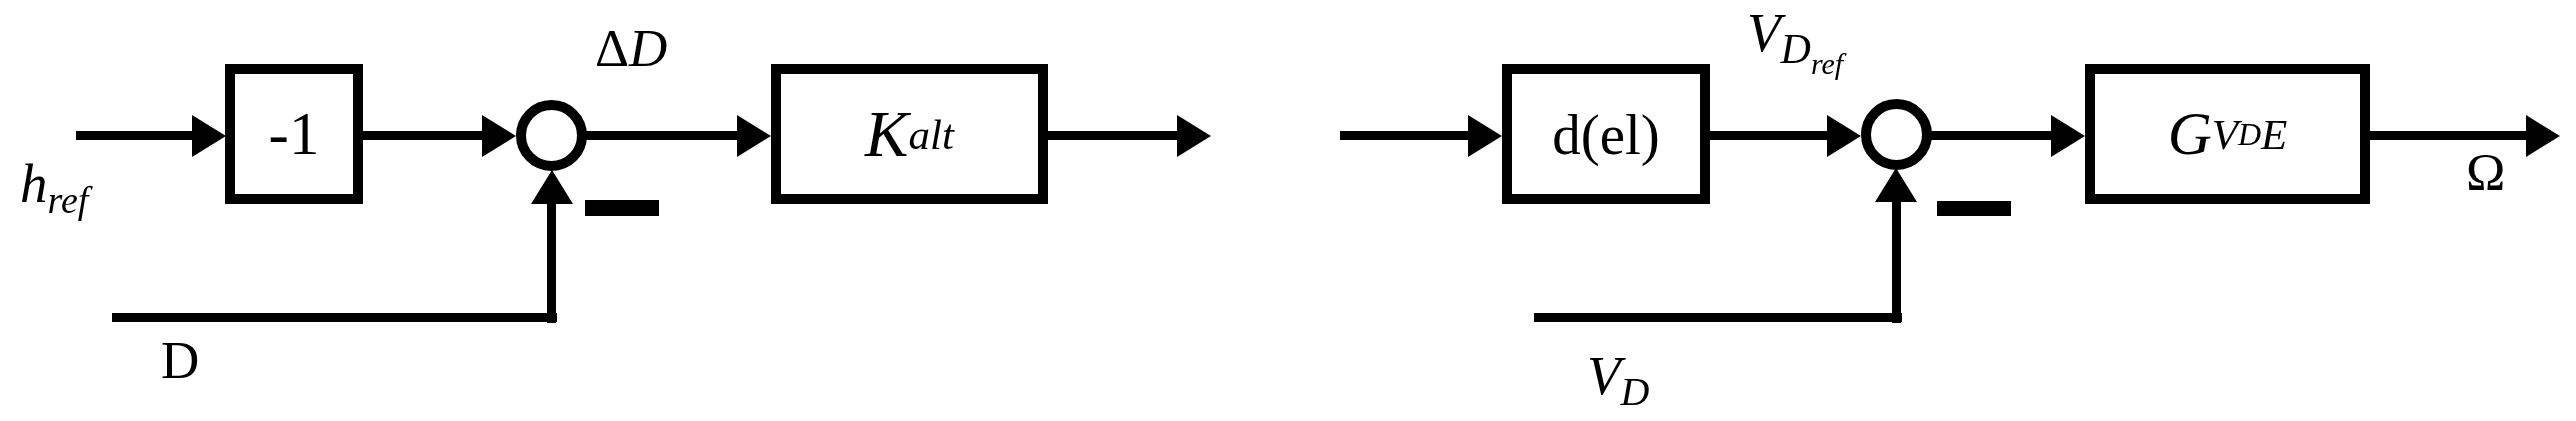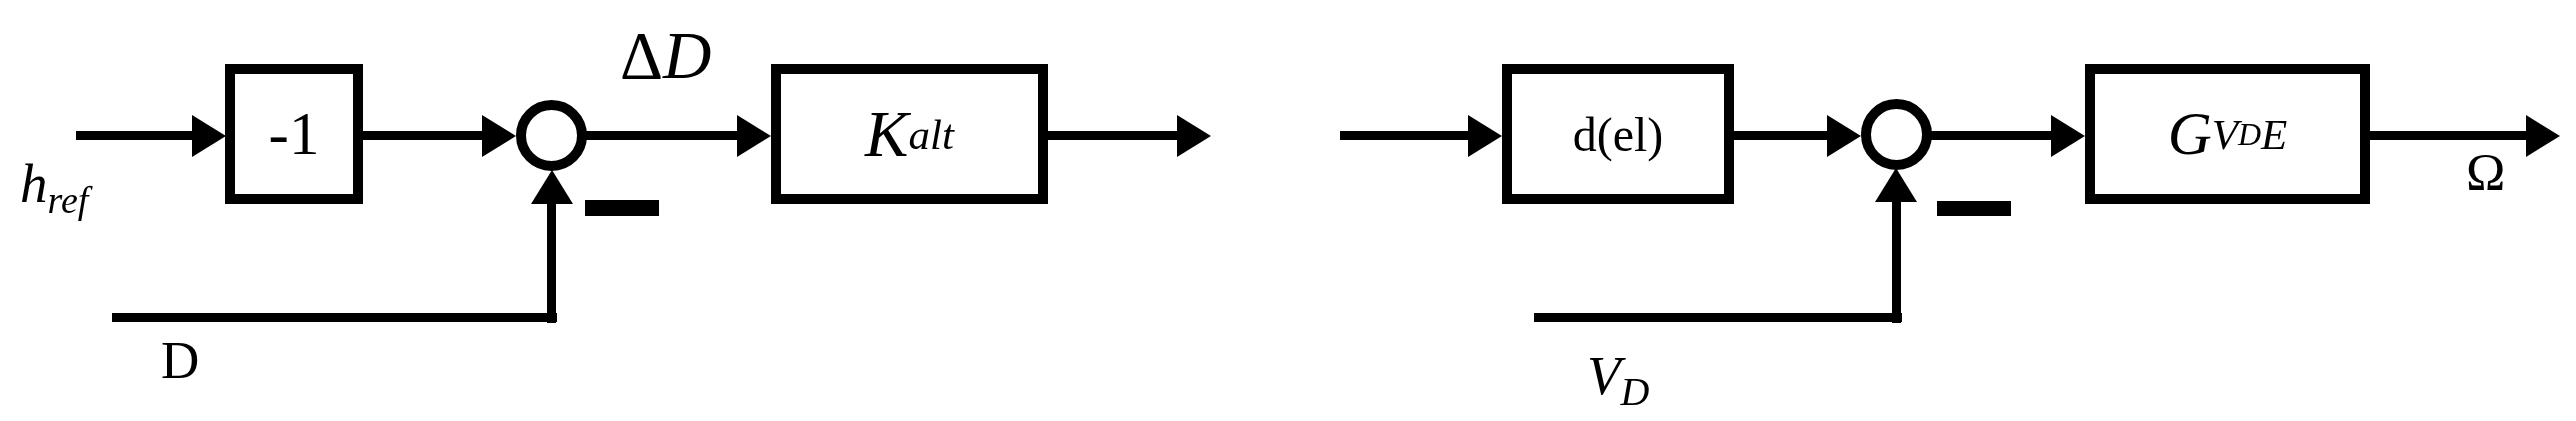--- a/index.html
+++ b/index.html
@@ -97,43 +97,46 @@
   <div class="block" style="left:225px; top:64px; width:138px; height:140px; font-size:61px;">
     <span class="up">-1</span>
   </div>
 
   <div class="block" style="left:771px; top:64px; width:277px; height:140px; font-size:65px;">
     <span class="it">K</span>
       <span class="sub" style="font-size:43px;">alt</span>
   </div>
 
 
-  <div class="block" style="left:1502px; top:64px; width:232px; height:140px; font-size:48px;">
+  <div class="block" style="left:1502px; top:64px; width:208px; height:140px; font-size:57px;">
     <span class="up">d(el)</span>
   </div>
 
   <div class="block" style="left:2085px; top:64px; width:285px; height:140px; font-size:61px;">
     <span class="it">G</span>
       <span class="sub" style="font-size:43px;">V</span>
       <span class="subsub" style="font-size:32px; vertical-align:-0.62em;">D</span>
       <span class="sub" style="font-size:43px;">E</span>
   </div>
 
   <div class="mathlab" style="left:20px; top:156px; font-size:55px;">
     <span class="it">h</span><span class="sub" style="font-size:38px;">ref</span>
   </div>
 
   <div class="mathlab" style="left:161px; top:334px; font-size:53px;">
     <span class="up">D</span>
   </div>
 
-  <div class="mathlab" style="left:620px; top:22px; font-size:67px;">
+  <div class="mathlab" style="left:595px; top:22px; font-size:53px;">
     <span class="up">Δ</span><span class="it">D</span>
   </div>
 
+  <div class="mathlab" style="left:1747px; top:5px; font-size:55px;">
+    <span class="it">V</span><span class="sub" style="font-size:42px;">D</span><span class="subsub" style="font-size:30px; vertical-align:-0.75em;">ref</span>
+  </div>
 
   <div class="mathlab" style="left:1587px; top:336px; font-size:55px;margin-top:12px;">
     <span class="it">V</span><span class="sub" style="font-size:40px;">D</span>
   </div>
 
   <div class="mathlab" style="left:2466px; top:146px; font-size:53px;">
     <span class="up">Ω</span>
   </div>
 
 </div>

